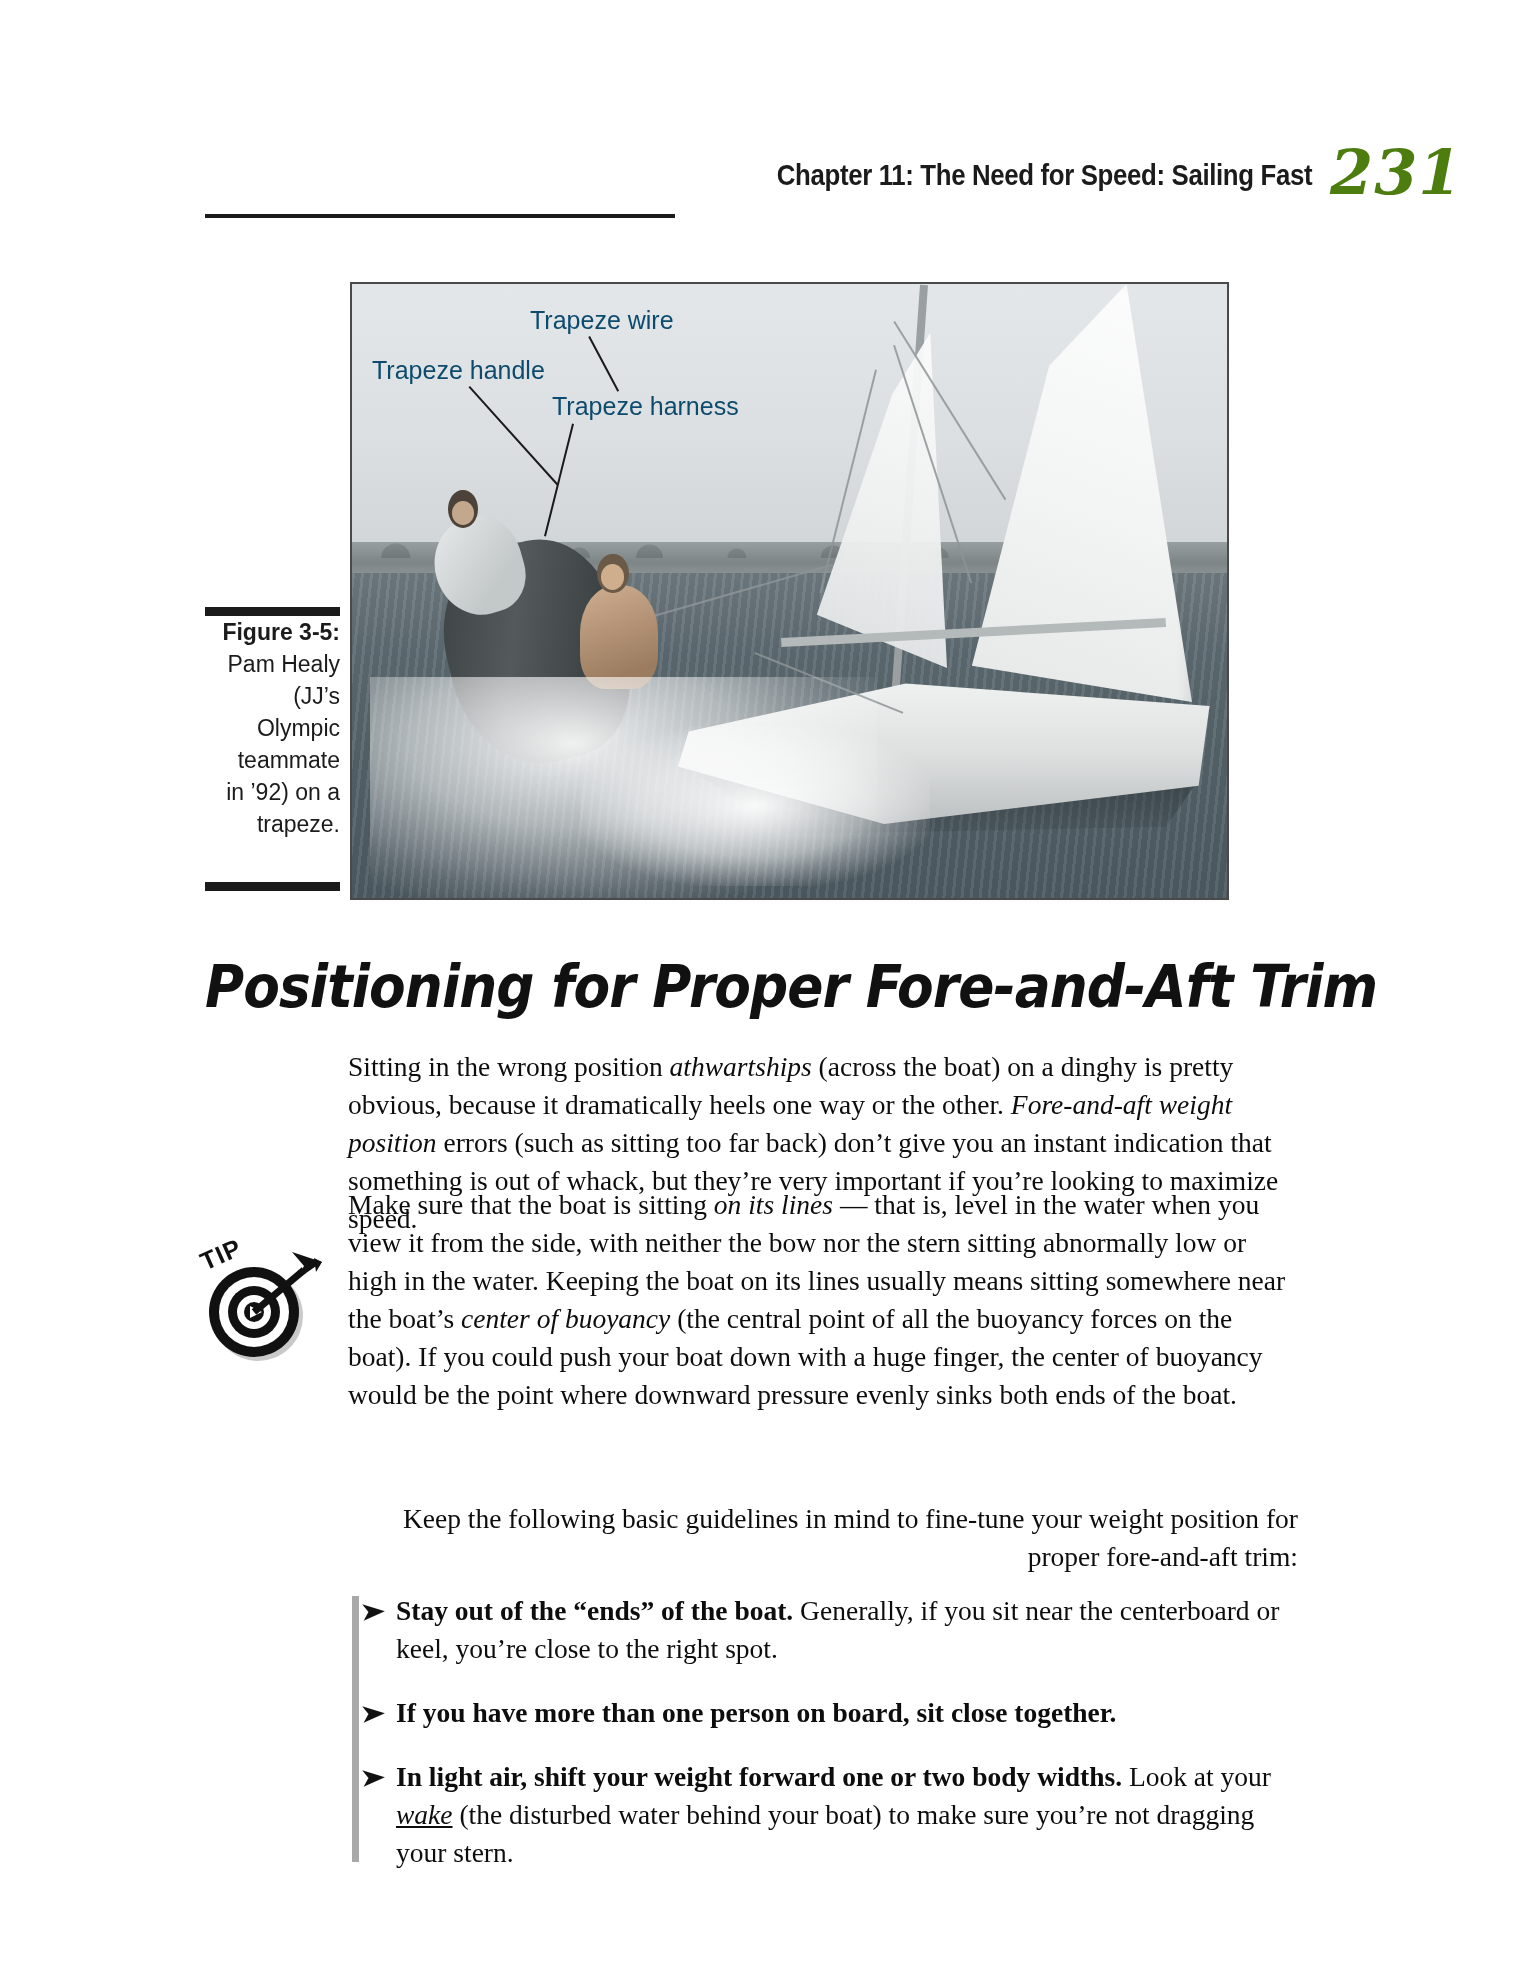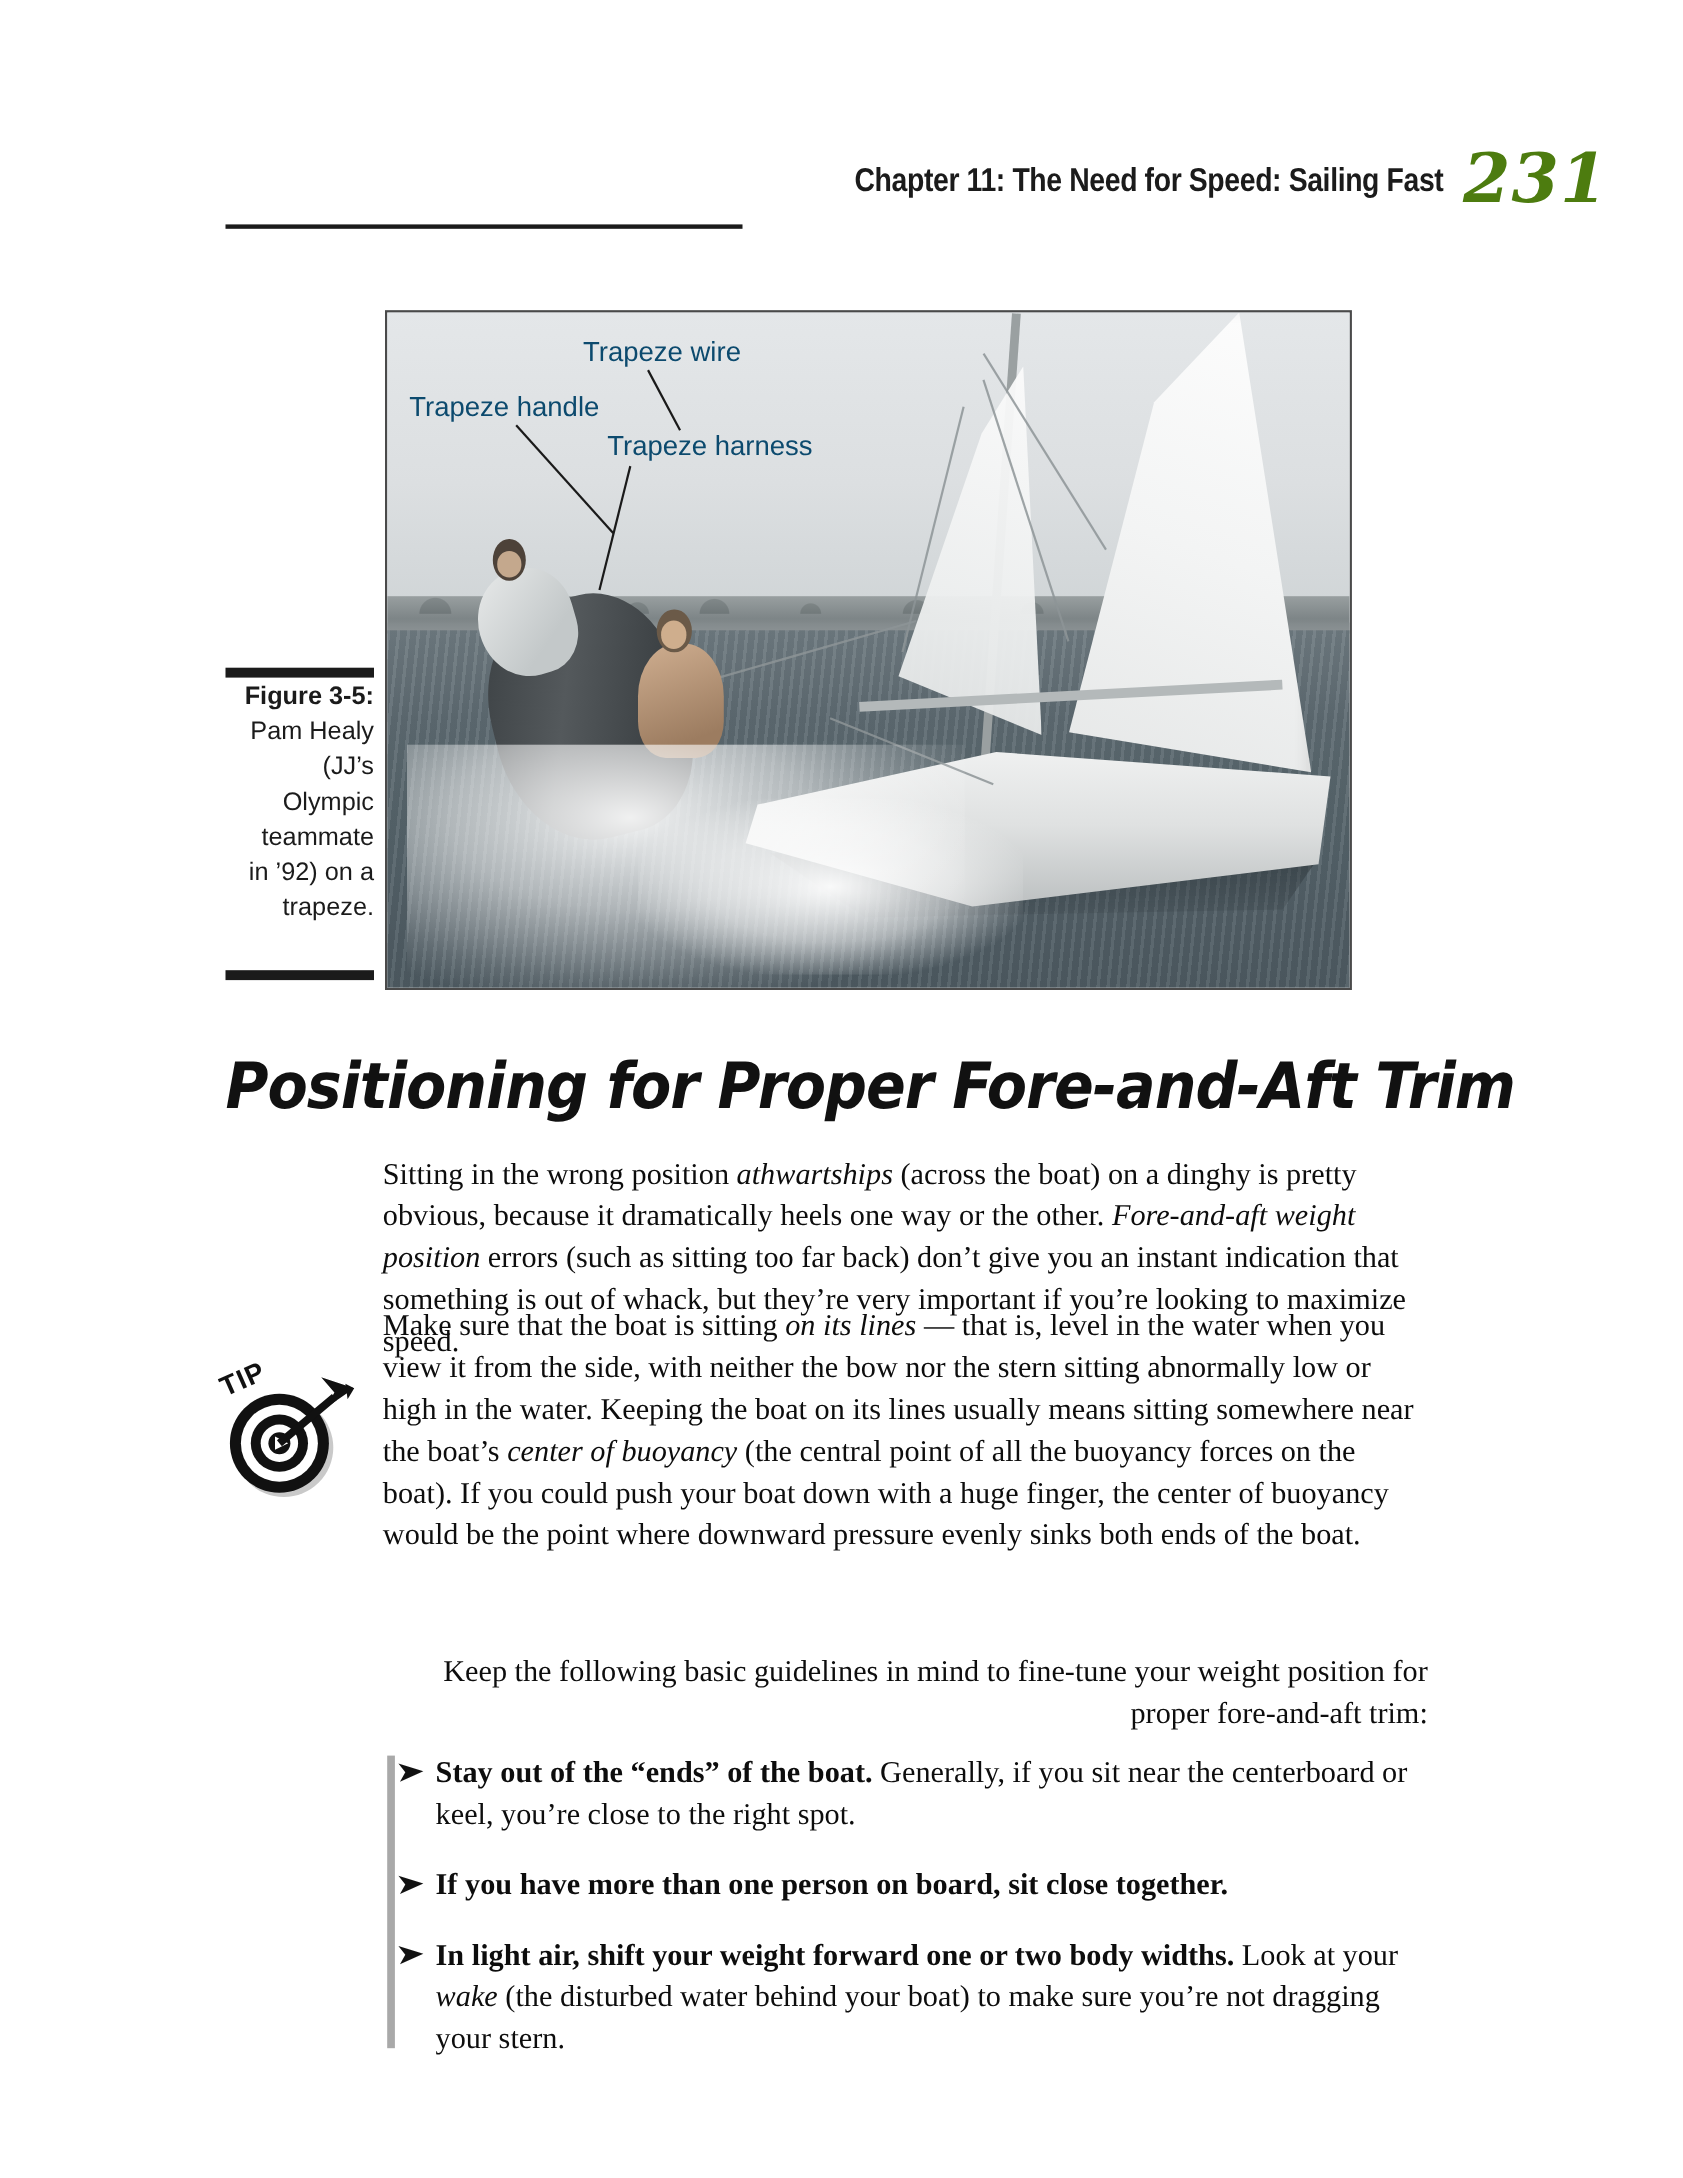--- a/index.html
+++ b/index.html
@@ -12,21 +12,21 @@
     height: 1980px;
     position: relative;
     font-family: "Liberation Serif", serif;
     color: #000;
     overflow: hidden;
   }
 
   
   #running-head {
     position: absolute;
-    left: 0; top: 140px;
+    left: 0; top: 150px;
     width: 1246px;
     height: 70px;
   }
   #head-rule {
     position: absolute;
     left: 205px; top: 64px;
     width: 470px; height: 4px;
     background: #1b1b1b;
   }
   #head-title {
@@ -342,21 +342,21 @@
   .bullet-item .mark {
     position:absolute;
     left: 14px; top: 0px;
     font-family: "DejaVu Sans", sans-serif;
     font-weight: bold;
     font-size: 26px;
     transform: scaleX(1.25) rotate(-4deg);
     color:#111;
   }
   .bullet-item b { font-weight: bold; }
-  .bullet-item em { font-style: italic; }
+  .bullet-item em { font-style: italic; text-decoration: underline; }
 </style>
 </head>
 <body>
 
 <div id="running-head">
   <div id="head-rule"></div>
   <div id="head-title">Chapter 11: The Need for Speed: Sailing Fast</div>
   <div id="page-number">231</div>
 </div>
 

